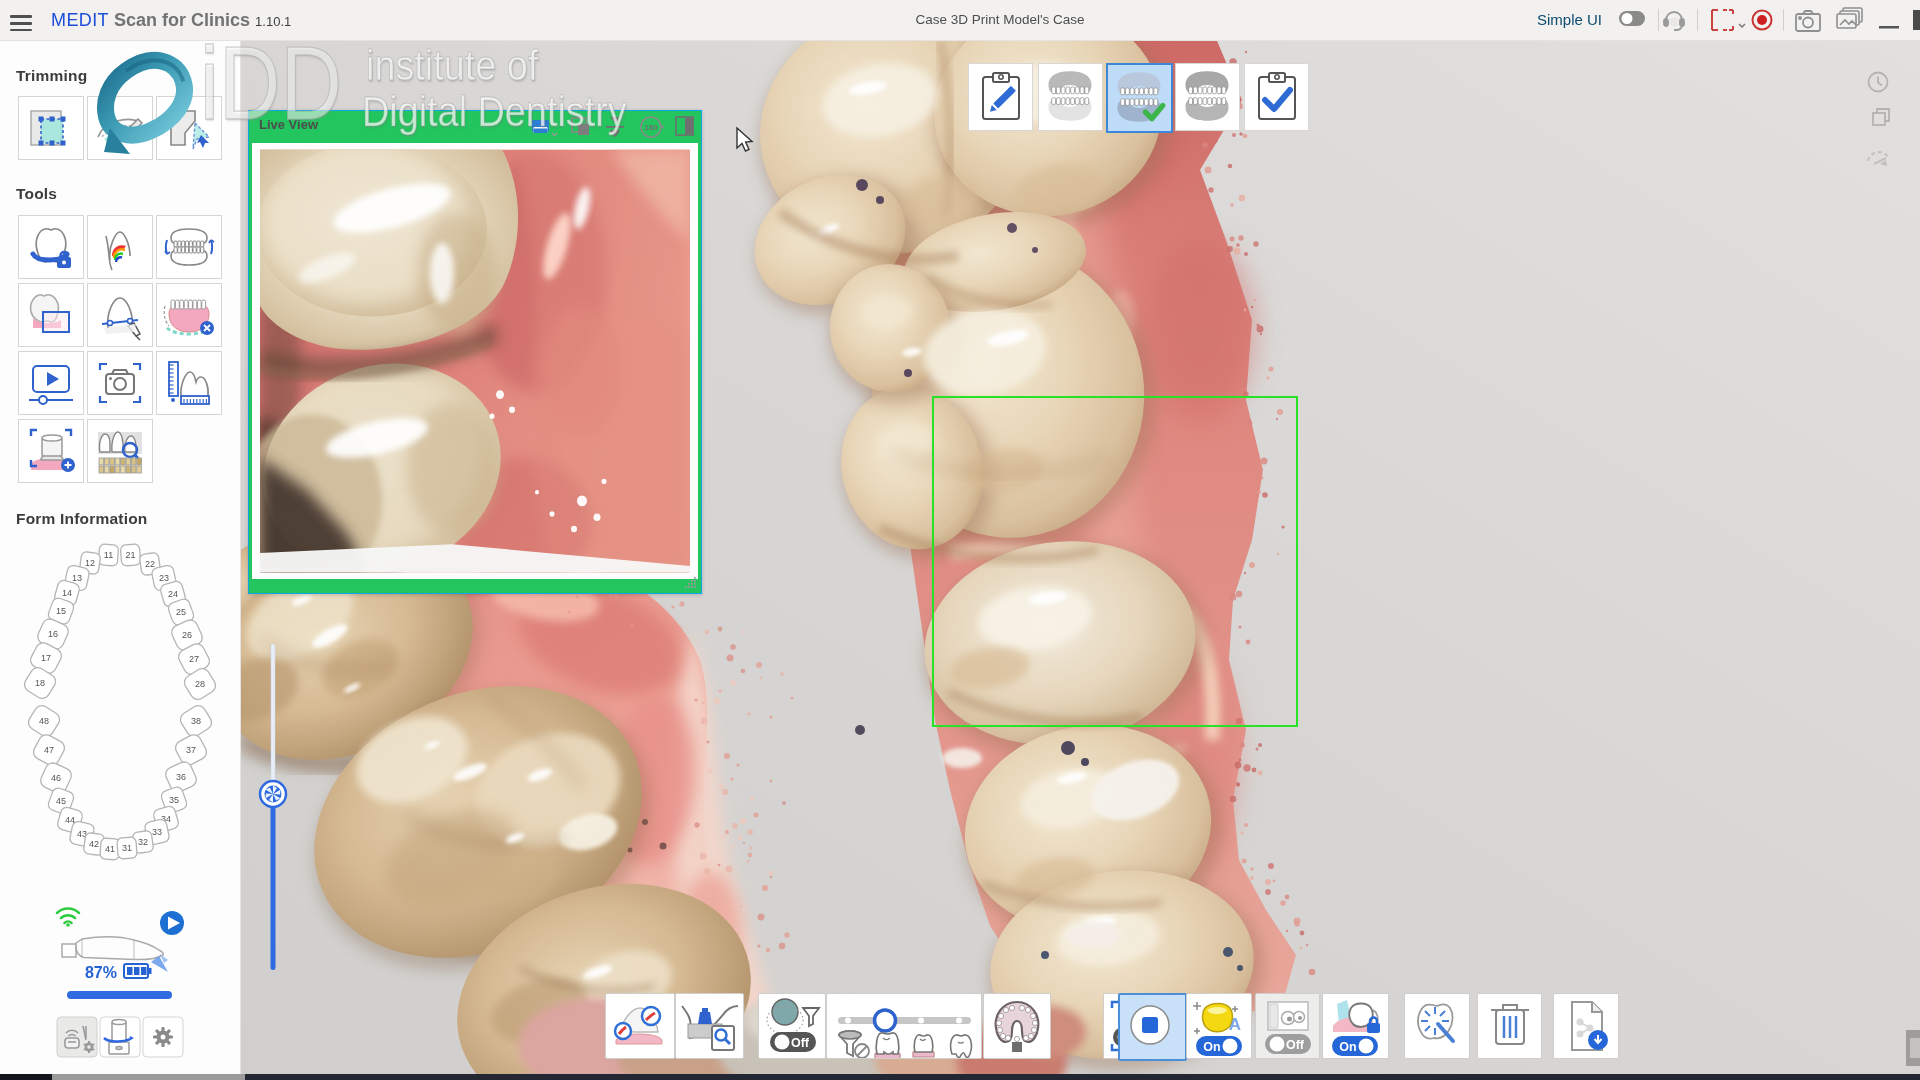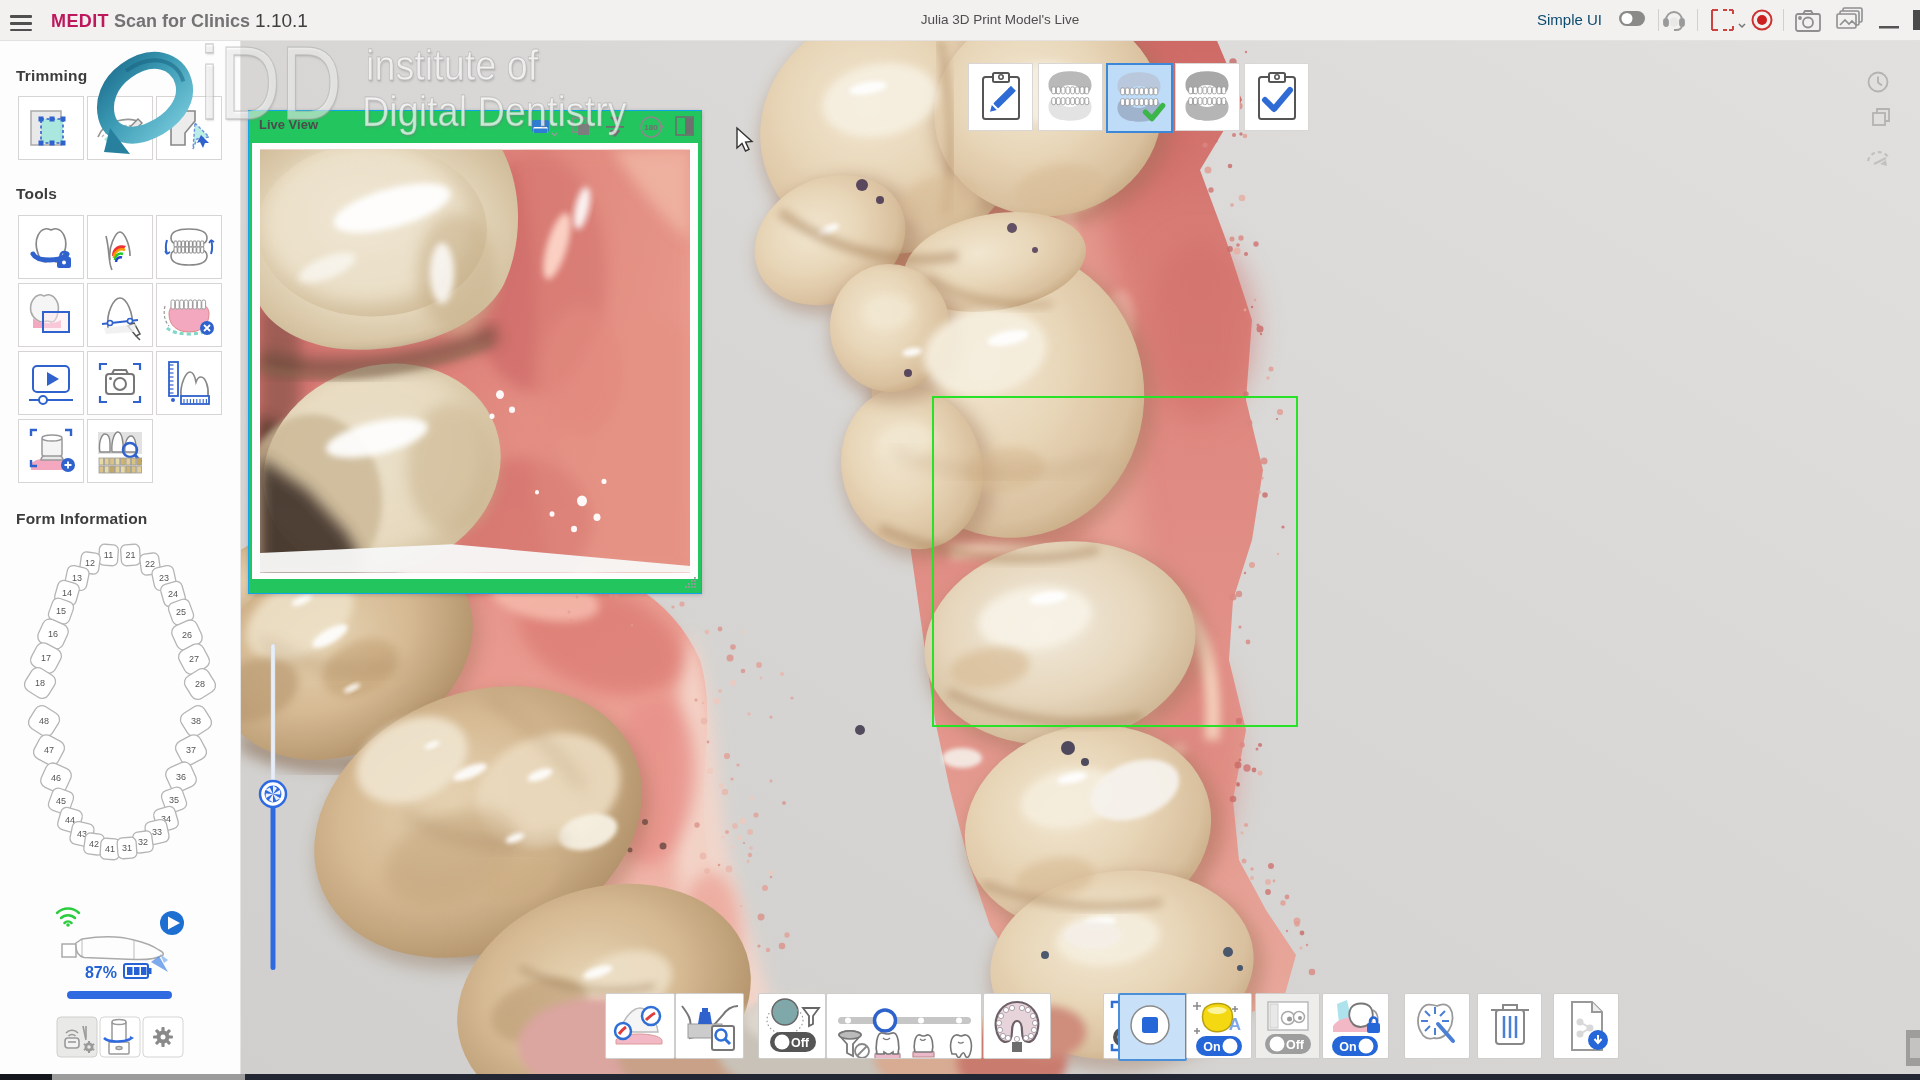--- a/index.html
+++ b/index.html
@@ -818,22 +818,22 @@
         </svg>
       </div>
     </div>
 
   <div id="topbar" class="abs">
     <div id="hamb" class="abs" style="left:10px;top:11px;z-index:41">
         <div></div>
         <div></div>
         <div></div>
       </div>
-    <div id="logoRow" class="abs"><span style="color:#be185d;font-weight:700;letter-spacing:.4px">MEDIT</span> <span style="color:#737373;font-weight:700">Scan for Clinics</span> <span style="font-size:19px;color:#3f3f3f"> 1.10.1</span></div>
-    <div id="title" class="abs">Julia 3D Print Model's Live</div>
+    <div id="logoRow" class="abs"><span style="color:#1d4ed8;font-weight:400;letter-spacing:.4px">MEDIT</span> <span style="color:#737373;font-weight:700">Scan for Clinics</span> <span style="font-size:13px;color:#3f3f3f"> 1.10.1</span></div>
+    <div id="title" class="abs">Case 3D Print Model's Case</div>
     <div class="abs" style="left:1537px;top:11px;font-size:15px;color:#0c4a6e;z-index:41">Simple UI</div>
     <svg id="tbicons" class="abs" style="left:1615px;top:0;z-index:41" width="305" height="40" viewBox="0 0 305 40">
         <rect x="4" y="11" width="26" height="15" rx="7.5" fill="#8a8a88"></rect>
         <circle cx="12" cy="18.5" r="5.5" fill="#fff"></circle>
         <rect x="43" y="9" width="1" height="22" fill="#d0d0d0"></rect>
         <g transform="translate(48,8)" stroke="#9a9a9a" fill="none" stroke-width="1.8">
           <path d="M3,12 a8,8 0 0 1 16,0"></path>
           <rect x="1" y="11" width="4" height="7" rx="2" fill="#9a9a9a"></rect>
           <rect x="17" y="11" width="4" height="7" rx="2" fill="#9a9a9a"></rect>
           <path d="M19,18 a6,5 0 0 1 -6,4 h-2"></path>

